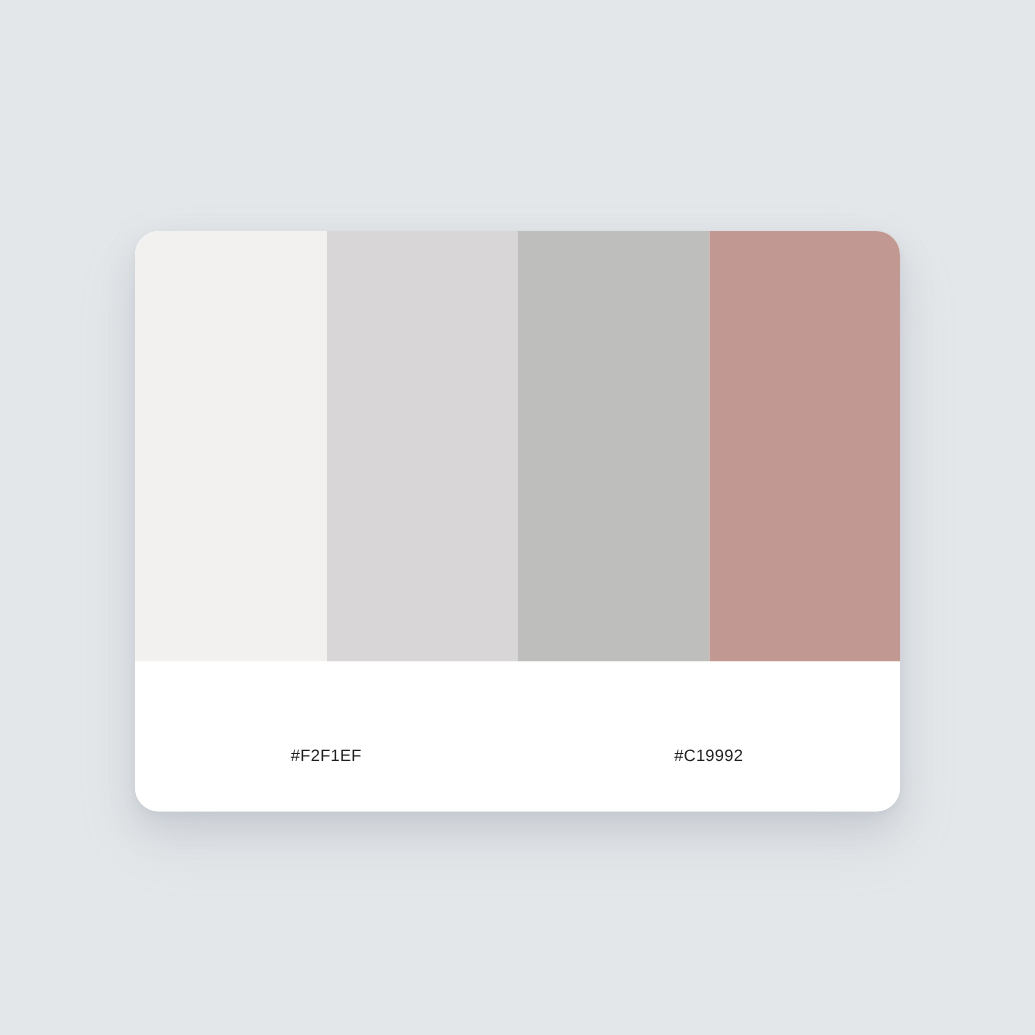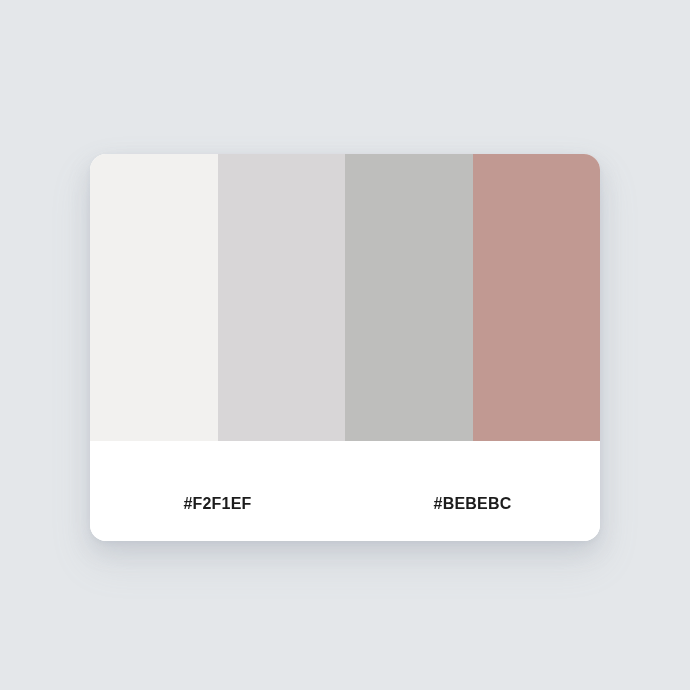--- a/index.html
+++ b/index.html
@@ -71,22 +71,22 @@
     display: flex;
     align-items: center;
     justify-content: center;
     height: 100%;
     padding-top: 26px;
     box-sizing: border-box;
   }
 
   .swatch-hex {
     font-family: "Liberation Sans", sans-serif;
-    font-size: 16px;
-    font-weight: bold;
+    font-size: 11px;
+    font-weight: normal;
     letter-spacing: 0.2px;
     color: #1c1c1c;
     white-space: nowrap;
   }
 </style>
 </head>
 <body style="background-color: rgb(228, 231, 234);">
 
 <div id="palette-stage">
   <div id="palette-card" style="background-color: rgb(255, 255, 255);">
@@ -96,18 +96,18 @@
       <div class="swatch-band" style="background-color: rgb(216, 214, 215);"></div>
       <div class="swatch-band" style="background-color: rgb(190, 190, 188);"></div>
       <div class="swatch-band" style="background-color: rgb(193, 153, 146);"></div>
     </div>
 
     <div id="label-strip" style="background-color: rgb(255, 255, 255);">
       <div class="label-cell">
         <span class="swatch-hex">#F2F1EF</span>
       </div>
       <div class="label-cell">
-        <span class="swatch-hex">#BEBEBC</span>
+        <span class="swatch-hex">#C19992</span>
       </div>
     </div>
 
   </div>
 </div>
 
 </body></html>

